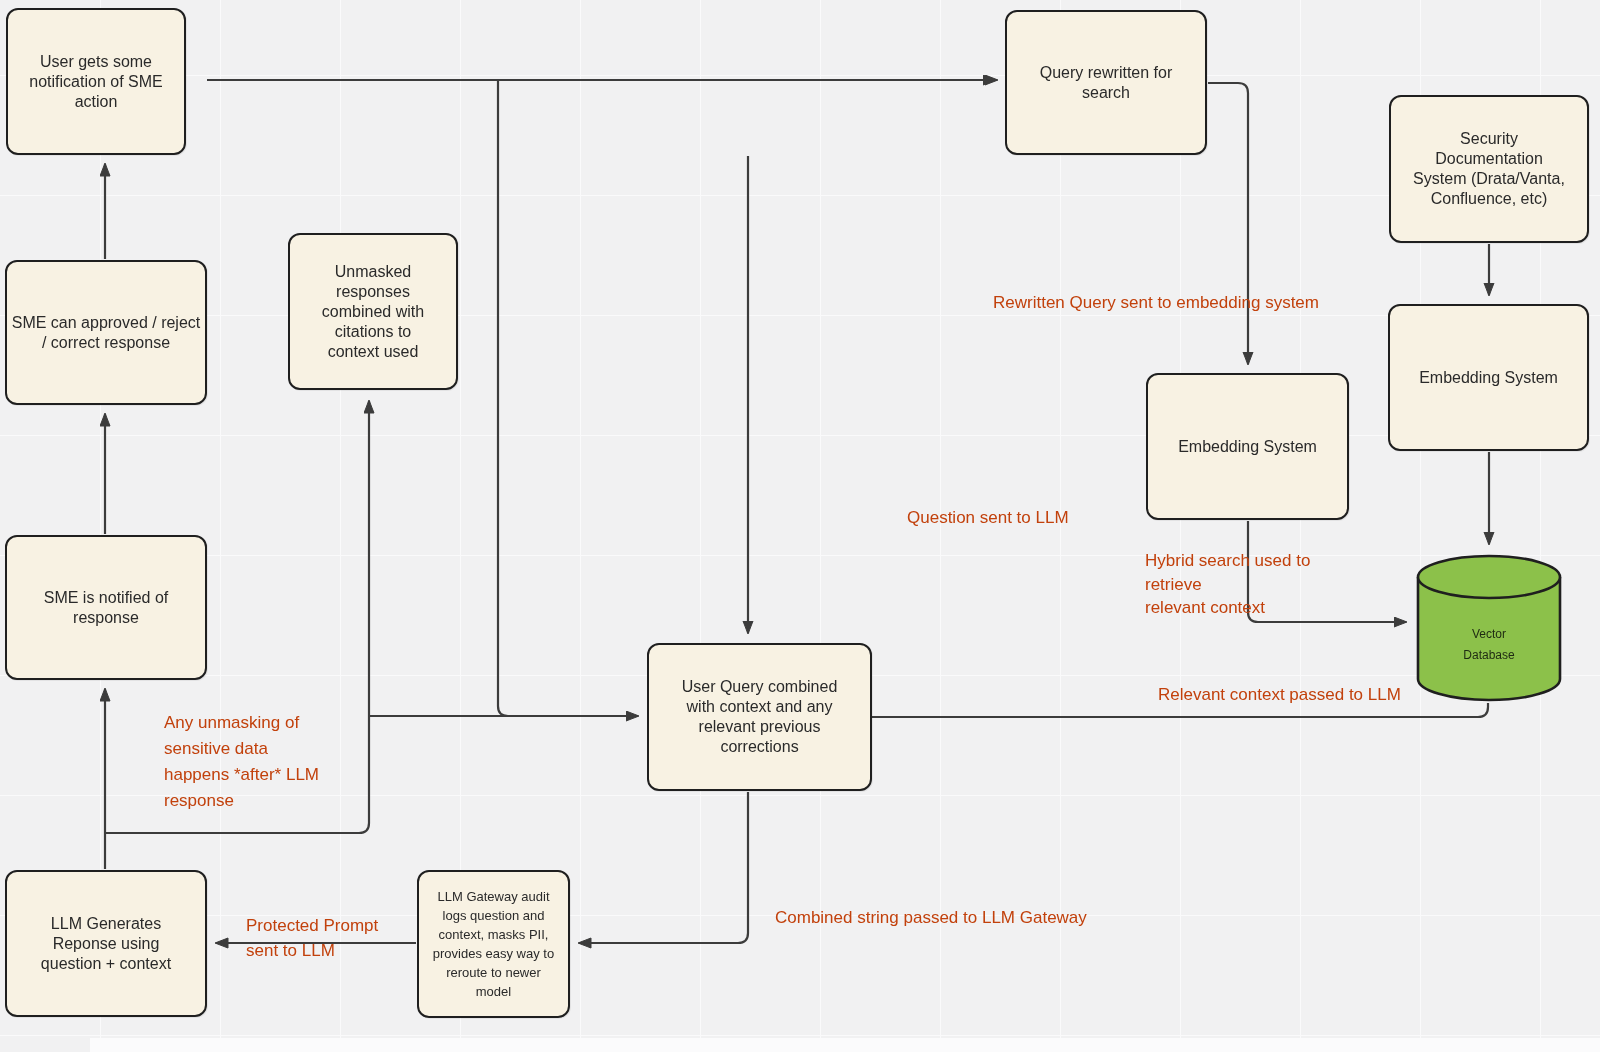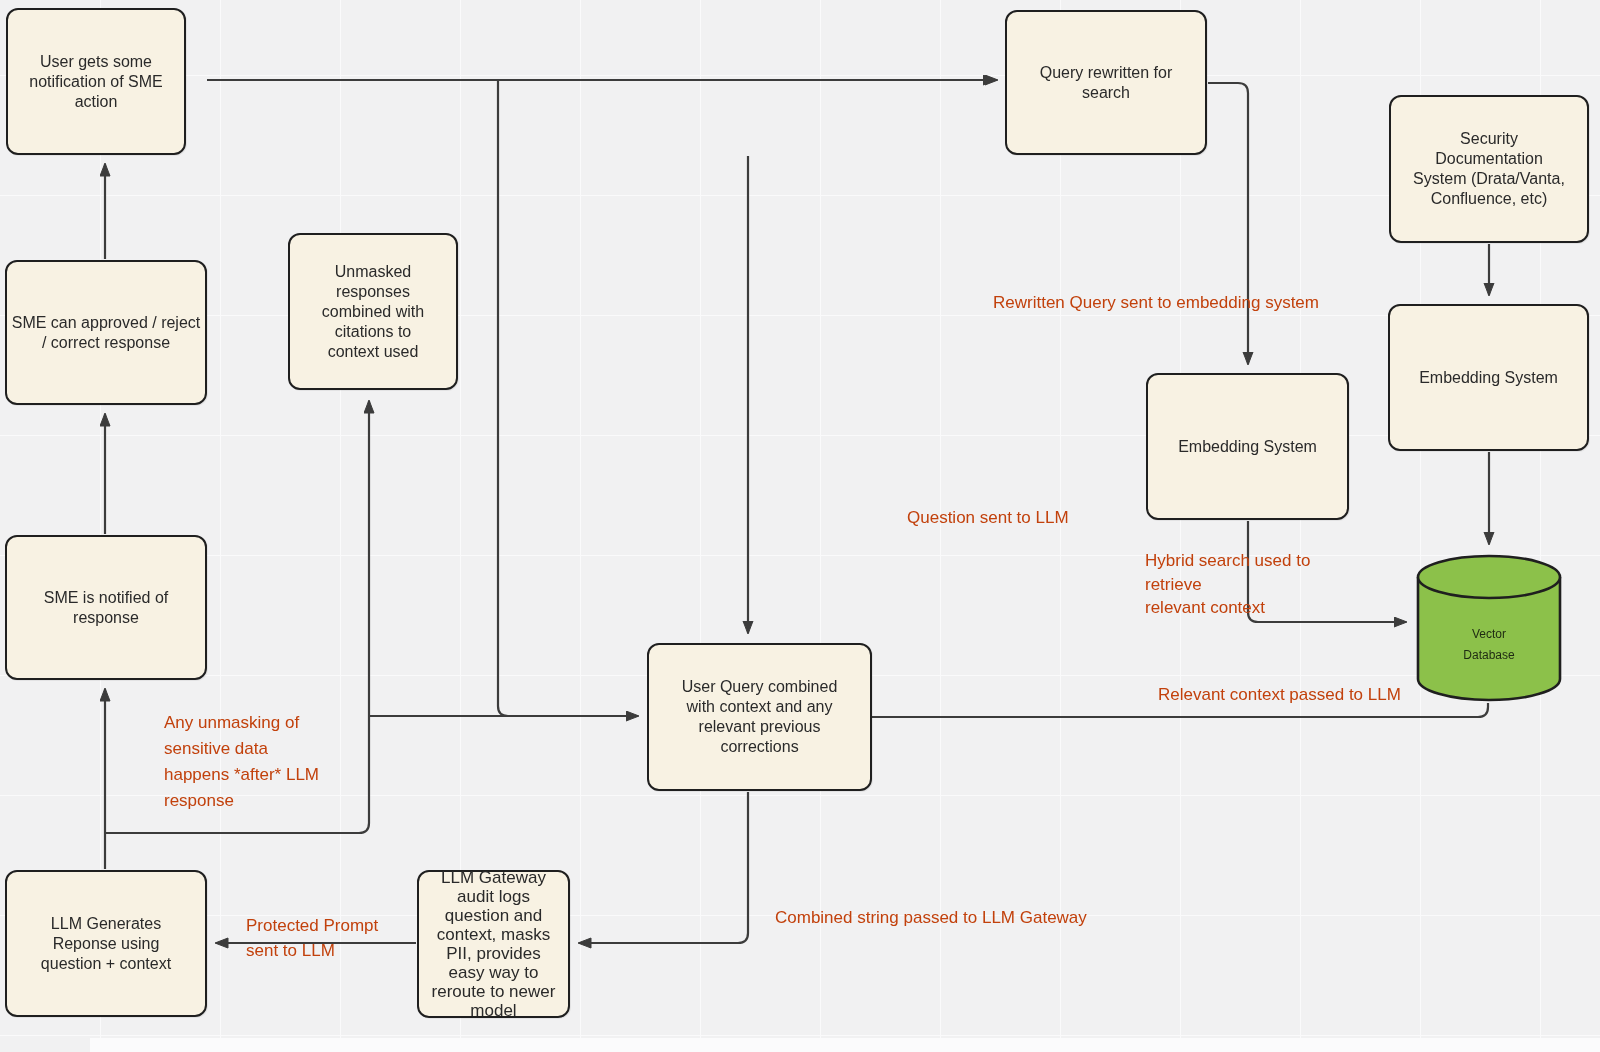--- a/index.html
+++ b/index.html
@@ -108,21 +108,21 @@
       <ellipse cx="74" cy="24" rx="71" ry="21" fill="#8cc14a" stroke="#1f1f1f" stroke-width="2.6"></ellipse>
     </svg>
     <div class="cyl-label">Vector
 Database</div>
   </div>
 
   <div class="node" style="left:647px;top:643px;width:225px;height:148px;padding:0 26px;">
     <span>User Query combined with context and any relevant previous corrections</span>
   </div>
 
-  <div class="node" style="left:417px;top:870px;width:153px;height:148px;padding:0 10px;font-size:17px;line-height:19px;">
+  <div class="node" style="left:417px;top:870px;width:153px;height:148px;padding:0 10px;font-size:13px;line-height:19px;">
     <span>LLM Gateway audit logs question and context, masks PII, provides easy way to reroute to newer model</span>
   </div>
 
   <div class="node" style="left:5px;top:870px;width:202px;height:147px;padding:0 20px;">
     <span>LLM Generates Reponse using question + context</span>
   </div>
 
   <div class="elabel" style="left:993px;top:291px;">Rewritten Query sent to embedding system</div>
 
   <div class="elabel" style="left:907px;top:506px;">Question sent to LLM</div>

